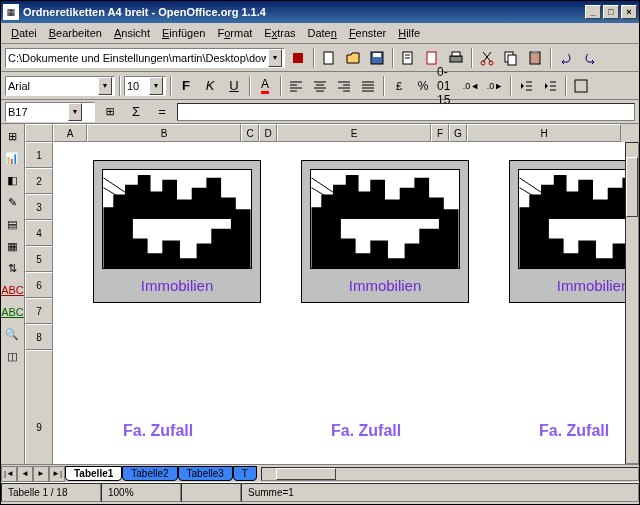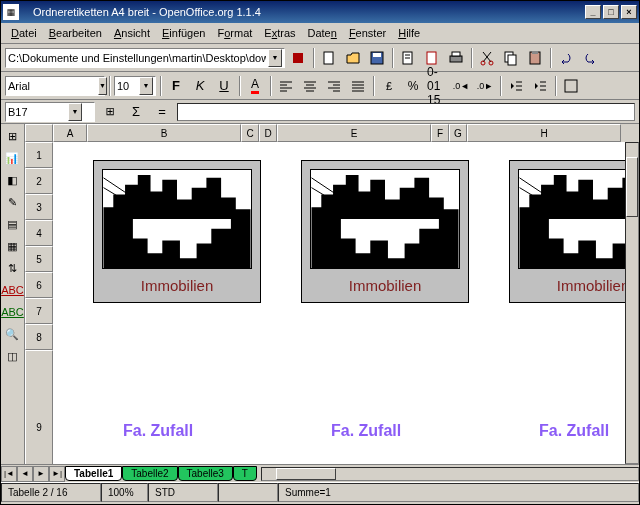--- a/index.html
+++ b/index.html
@@ -1,19 +1,19 @@
 <!DOCTYPE html>
 <html><head>
 <meta charset="utf-8">
 <style>
 * { box-sizing: border-box; margin: 0; padding: 0; font-family: Tahoma, Arial, sans-serif; font-size: 11px; }
 body { background: #d4d0c8; width: 640px; height: 505px; overflow: hidden; border: 1px solid #000; }
 .titlebar { background: linear-gradient(#0a246a,#3a6ea5); color: #fff; height: 22px; display: flex; align-items: center; padding: 0 2px; }
 .titlebar .icon { width: 16px; height: 16px; background: #fff; margin-right: 4px; display: flex; align-items: center; justify-content: center; font-size: 9px; color: #000; }
-.titlebar .title { flex: 1; font-weight: normal; margin-left: 10px; }
+.titlebar .title { flex: 1; font-weight: bold; }
 .titlebar .winbtns { display: flex; gap: 2px; }
 .winbtn { width: 16px; height: 14px; background: #d4d0c8; border: 1px solid #fff; border-right-color: #404040; border-bottom-color: #404040; display: flex; align-items: center; justify-content: center; font-size: 9px; font-family: Arial; font-weight: bold; color: #000; }
 .menubar { display: flex; padding: 2px 4px; background: #d4d0c8; border-bottom: 1px solid #808080; }
 .menubar span { padding: 2px 6px; cursor: default; }
 .menubar span u { text-decoration: underline; }
 .toolbar { display: flex; align-items: center; padding: 2px 4px; gap: 2px; background: #d4d0c8; border-bottom: 1px solid #808080; height: 28px; }
 .tbtn { width: 22px; height: 22px; border: 1px solid #d4d0c8; display: flex; align-items: center; justify-content: center; cursor: pointer; }
 .tbtn svg { width: 16px; height: 16px; }
 .sep { width: 1px; height: 20px; background: #808080; margin: 0 2px; box-shadow: 1px 0 #fff; }
 .combo { display: flex; align-items: center; border: 1px solid #808080; border-right-color: #fff; border-bottom-color: #fff; background: #fff; height: 20px; }
@@ -26,25 +26,25 @@
 .grid-area { flex: 1; display: flex; flex-direction: column; background: #fff; overflow: hidden; position: relative; }
 .colhdr { display: flex; height: 18px; background: #d4d0c8; }
 .ch { border: 1px solid #808080; border-top-color: #fff; border-left-color: #fff; display: flex; align-items: center; justify-content: center; font-size: 10px; }
 .gridbody { flex: 1; display: flex; overflow: hidden; }
 .rowhdr { width: 28px; background: #d4d0c8; }
 .rh { height: 26px; border: 1px solid #808080; border-top-color: #fff; border-left-color: #fff; display: flex; align-items: center; justify-content: center; font-size: 10px; }
 .cells { flex: 1; position: relative; background: #fff; overflow: hidden; }
 .label-card { position: absolute; background: #c0c0c0; border: 1px solid #000; padding: 8px; display: flex; flex-direction: column; align-items: center; }
 .skyline { width: 150px; height: 100px; background: #fff; border: 1px solid #000; position: relative; overflow: hidden; }
 .skyline svg { width: 100%; height: 100%; }
-.immo-text { margin-top: 8px; font-size: 15px; color: #7f1d1d; }
+.immo-text { margin-top: 8px; font-size: 15px; color: #6d28d9; }
 .company { position: absolute; font-weight: bold; font-size: 16px; color: #8b5cf6; }
 .tabs-row { display: flex; align-items: center; height: 18px; background: #d4d0c8; border-top: 1px solid #808080; }
 .tab-nav { width: 16px; height: 16px; border: 1px solid #808080; background: #d4d0c8; display: flex; align-items: center; justify-content: center; font-size: 8px; cursor: pointer; }
-.sheet-tab { padding: 1px 8px; border: 1px solid #000; border-radius: 0 0 4px 4px; background: #22c55e; font-size: 10px; cursor: pointer; }
+.sheet-tab { padding: 1px 8px; border: 1px solid #000; border-radius: 0 0 4px 4px; background: #3b82f6; font-size: 10px; cursor: pointer; }
 .sheet-tab.active { background: #fff; font-weight: bold; }
 .hscroll { flex: 1; height: 14px; background: #d4d0c8; border: 1px inset #808080; margin-left: 4px; position: relative; }
 .hscroll .thumb { position: absolute; left: 14px; top: 0; width: 60px; height: 100%; background: #d4d0c8; border: 1px solid #fff; border-right-color: #404040; border-bottom-color: #404040; }
 .vscroll { position: absolute; right: 0; top: 18px; bottom: 0; width: 14px; background: #d4d0c8; border: 1px inset #808080; }
 .vscroll .thumb { position: absolute; top: 14px; left: 0; height: 60px; width: 100%; background: #d4d0c8; border: 1px solid #fff; border-right-color: #404040; border-bottom-color: #404040; }
 .statusbar { display: flex; height: 20px; background: #d4d0c8; border-top: 1px solid #fff; }
 .statusbar .cell { border: 1px inset #808080; padding: 2px 6px; font-size: 10px; display: flex; align-items: center; }
 .rh.tall { height: 154px; }
 </style>
 </head>
@@ -145,21 +145,21 @@
       </svg>
     </div>
   <div class="tbtn">
       <svg viewBox="0 0 16 16">
         <path d="M6 4a5 5 0 0 0 0 8h6M12 12l-2-2M12 12l-2 2" fill="none" stroke="#006"></path>
       </svg>
     </div>
 </div>
 
 <div class="toolbar">
-  <div class="combo" style="width:100px">
+  <div class="combo" style="width:110px">
     <input style="width: 92px;" value="Arial">
     <div class="dd">▼</div>
   </div>
   <div class="sep"></div>
   <div class="combo" style="width:42px">
     <input style="width: 24px;" value="10">
     <div class="dd">▼</div>
   </div>
   <div class="sep"></div>
   <div class="tbtn">
@@ -371,18 +371,17 @@
   <div class="sheet-tab active">Tabelle1</div>
   <div class="sheet-tab">Tabelle2</div>
   <div class="sheet-tab">Tabelle3</div>
   <div class="sheet-tab">T</div>
   <div class="hscroll">
       <div class="thumb"></div>
     </div>
 </div>
 
 <div class="statusbar">
-  <div class="cell" style="width:100px">Tabelle 2 / 16</div>
-  <div class="cell" style="width:47px">100%</div>
-  <div class="cell" style="width:70px">STD</div>
+  <div class="cell" style="width:100px">Tabelle 1 / 18</div>
+  <div class="cell" style="width:80px">100%</div>
   <div class="cell" style="width:60px"></div>
   <div class="cell" style="flex:1">Summe=1</div>
 </div>
 
 </body></html>

